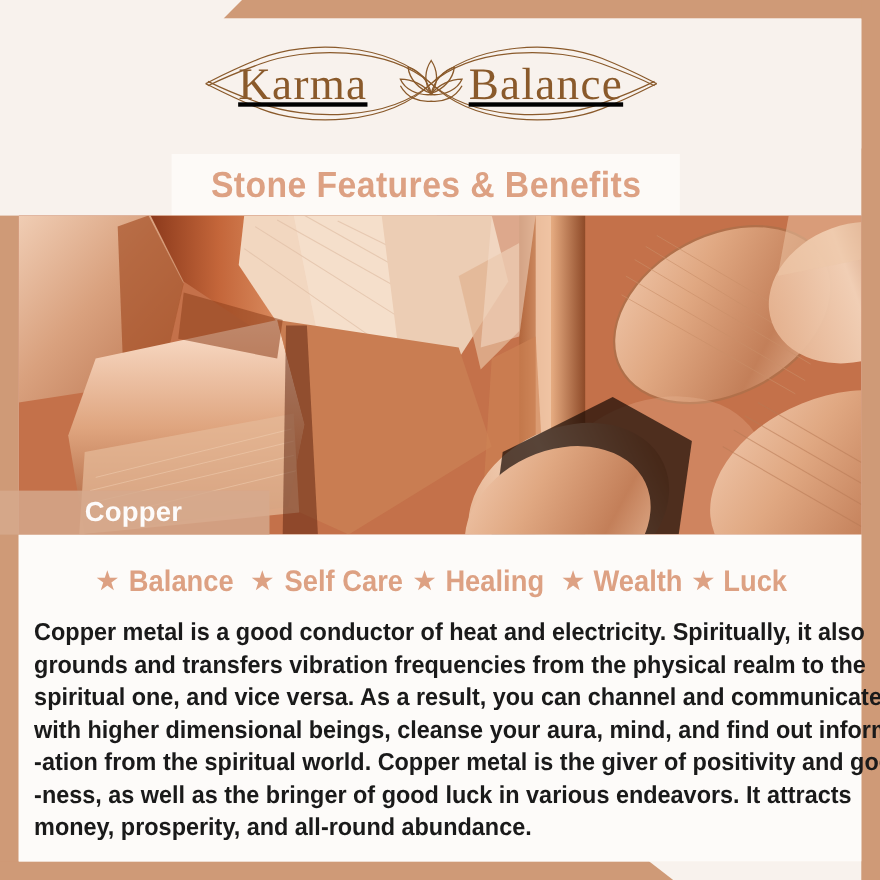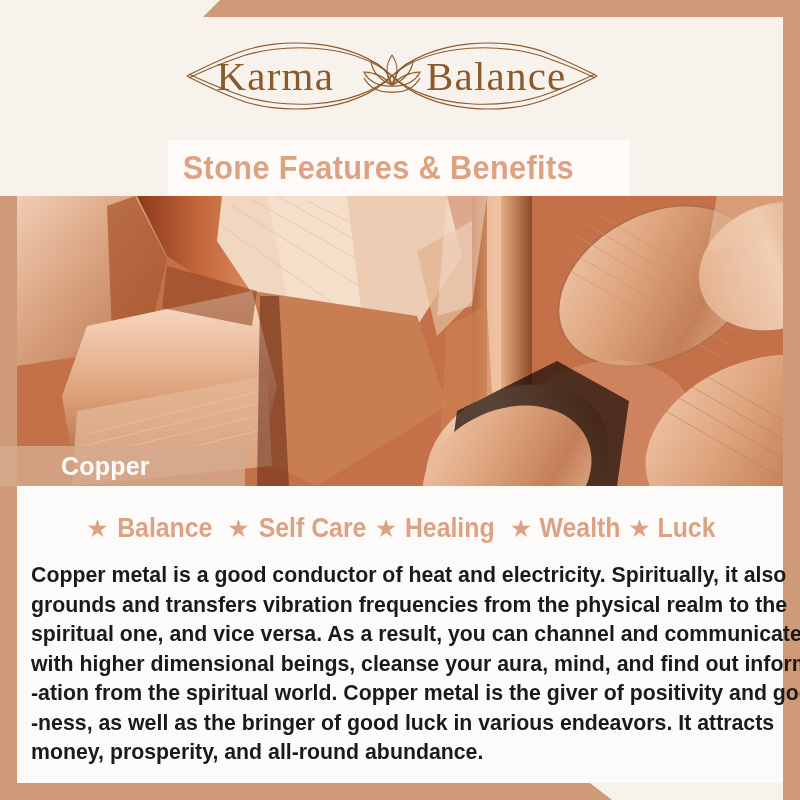--- a/index.html
+++ b/index.html
@@ -28,31 +28,31 @@
     background:#cf9a77;
     -webkit-clip-path:polygon(0 0, 590px 0, 612px 17px, 0 17px);
     clip-path:polygon(0 0, 590px 0, 612px 17px, 0 17px);
   }
 
   
   .logo-area{position:absolute;top:17px;left:0;width:783px;height:118px;
     display:flex;align-items:center;justify-content:center;background:#f8f2ed;}
   .logo-wrap{position:relative;width:470px;height:86px;display:flex;align-items:center;justify-content:center;}
   .logo-svg{position:absolute;top:0;left:0;}
-  .logo-text{position:relative;display:flex;align-items:center;gap:0;z-index:2;}
+  .logo-text{position:relative;display:flex;align-items:center;gap:0;z-index:2;text-decoration:underline;}
   .logo-word{
     font-family:"Liberation Serif", serif;
     font-size:41px;color:#8a5a2b;letter-spacing:1.2px;line-height:1;
   }
   .logo-gap{display:inline-block;width:92px;}
 
   
   .title-band{
-    position:absolute;left:168px;top:140px;width:462px;height:56px;
-    background:#fdfaf7;display:flex;align-items:center;justify-content:flex-start;
+    position:absolute;left:156px;top:140px;width:462px;height:56px;
+    background:#fdfaf7;display:flex;align-items:center;justify-content:center;
   }
   .title-text{
     font-family:"Liberation Sans Narrow","Liberation Sans",sans-serif;
     font-weight:bold;font-size:33px;color:#dda183;
     letter-spacing:.4px;transform:scaleX(.93);transform-origin:center;
     white-space:nowrap;
   }
 
   
   .hero{
@@ -62,20 +62,21 @@
   .hero svg{display:block;width:766px;height:290px;}
 
   .copper-tag{
     position:absolute;left:0;top:446px;width:245px;height:40px;
     background:rgba(213,169,142,.82);
     display:flex;align-items:center;z-index:5;
   }
   .copper-tag span{
     color:#fdfbfa;font-weight:bold;font-size:25px;padding-left:61px;letter-spacing:.2px;
     font-family:"Liberation Sans",sans-serif;
+    margin-left:16px;
   }
 
   
   .content{
     position:absolute;left:17px;top:486px;width:766px;height:297px;background:#fdfbf9;
   }
   .keywords{
     display:flex;align-items:center;justify-content:center;
     height:52px;padding-top:16px;white-space:nowrap;
   }

